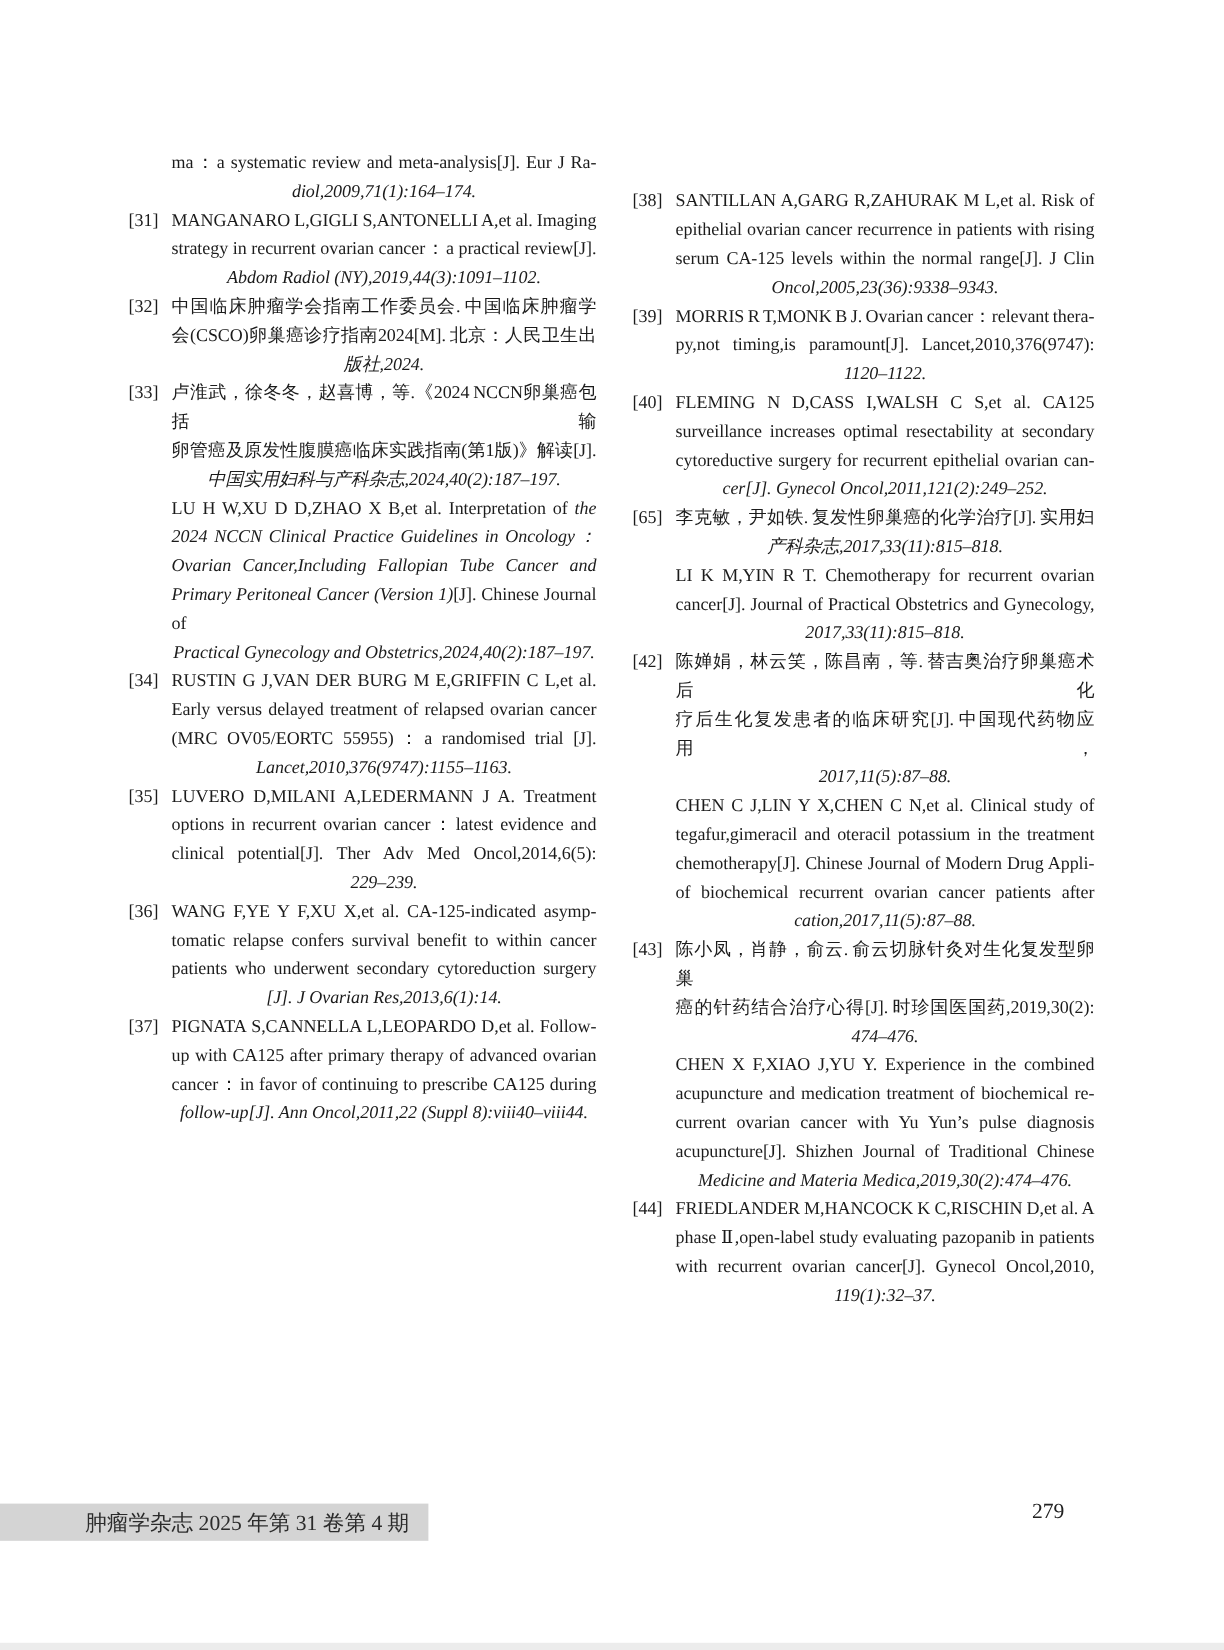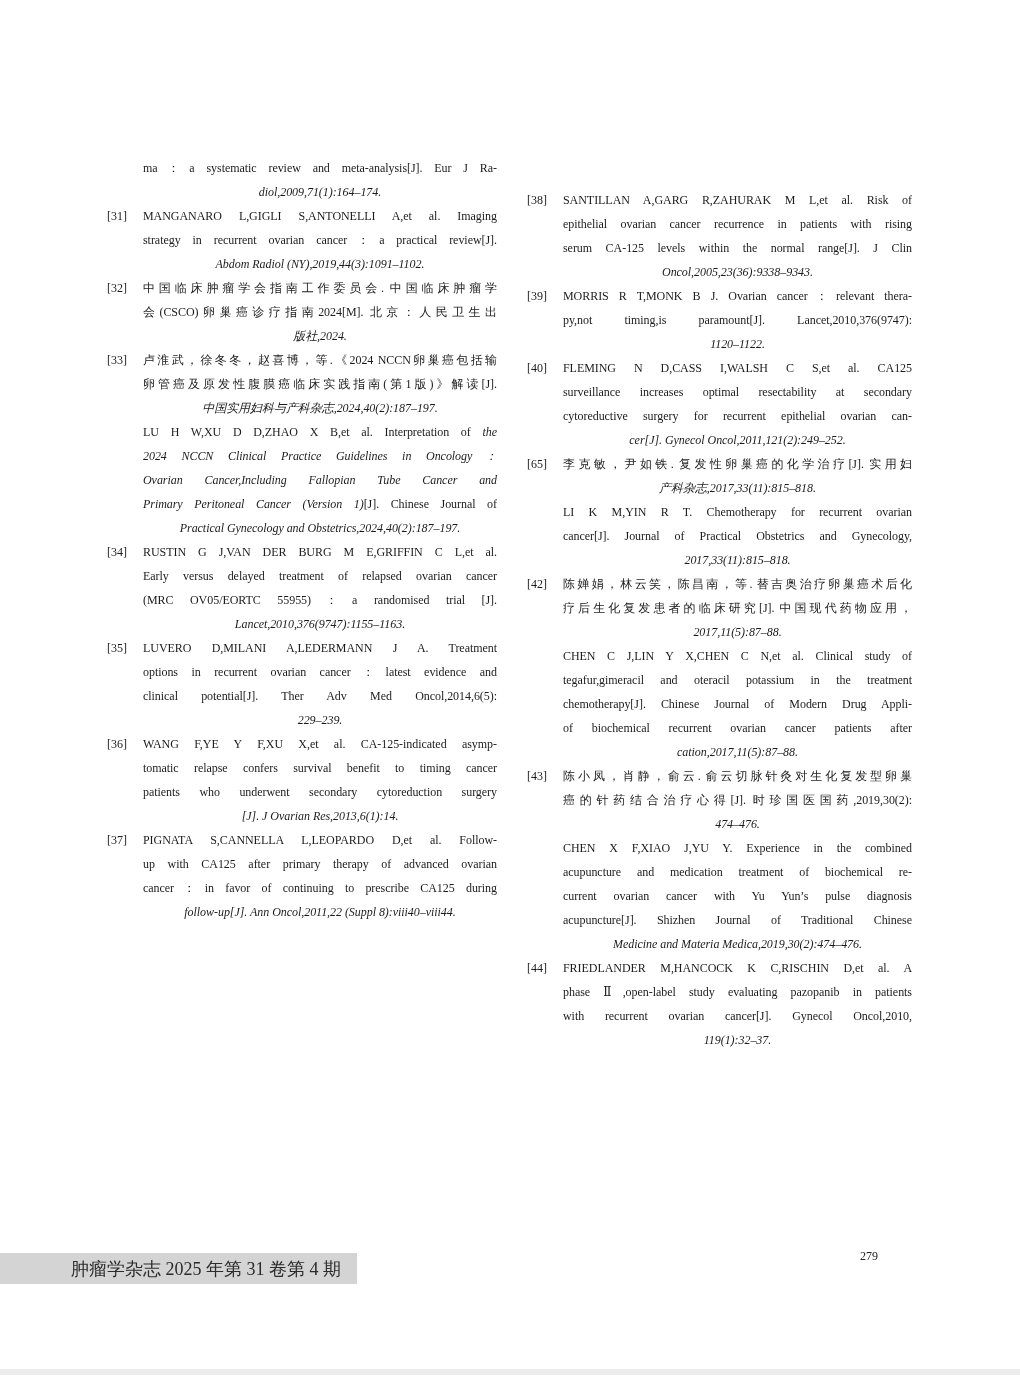--- a/index.html
+++ b/index.html
@@ -2,33 +2,33 @@
 <html><head>
 <meta charset="utf-8">
 <style>
   html,body{margin:0;padding:0;}
   body{
     width:1020px;height:1375px;position:relative;overflow:hidden;
     background:#fdfdfd;color:#1b1b1b;
     font-family:"Liberation Serif","DejaVu Serif",serif;
   }
   .page{position:absolute;inset:0;background:#ffffff;}
-  .col{position:absolute;top:156px;font-size:12px;line-height:24px;}
+  .col{position:absolute;top:124px;font-size:15px;line-height:24px;}
   #col-left{left:107px;width:390px;}
   #col-right{left:527px;width:385px;margin-top:32px;}
   .ref{position:relative;padding-left:36px;}
   .ref-label{position:absolute;left:0;top:0;}
   .line{text-align:justify;text-align-last:justify;word-spacing:-1px;letter-spacing:-0.05px;}
   .line.last{text-align:center;text-align-last:auto;word-spacing:normal;font-style:italic;}
   .footer-bar{
     position:absolute;left:0;top:1253px;width:302px;height:31px;padding-left:55px;
     background:#d4d4d4;display:flex;align-items:center;justify-content:center;
     font-size:18px;color:#2b2b2b;
   }
-  .page-number{position:absolute;left:860px;top:1249px;font-size:12px;color:#222;}
+  .page-number{position:absolute;left:860px;top:1249px;font-size:18px;color:#222;}
   .bottom-edge{position:absolute;left:0;bottom:0;width:100%;height:6px;background:#ececec;}
 </style>
 </head>
 <body>
 
 <div class="page">
   <div class="col" id="col-left">
       <div class="ref">
         <div class="line">ma：a systematic review and meta-analysis[J]. Eur J Ra-</div>
         <div class="line last">diol,2009,71(1):164–174.</div>
@@ -68,21 +68,21 @@
       <div class="ref">
         <span class="ref-label">[35]</span>
         <div class="line">LUVERO D,MILANI A,LEDERMANN J A. Treatment</div>
         <div class="line">options in recurrent ovarian cancer：latest evidence and</div>
         <div class="line">clinical potential[J]. Ther Adv Med Oncol,2014,6(5):</div>
         <div class="line last">229–239.</div>
       </div>
       <div class="ref">
         <span class="ref-label">[36]</span>
         <div class="line">WANG F,YE Y F,XU X,et al. CA-125-indicated asymp-</div>
-        <div class="line">tomatic relapse confers survival benefit to timing cancer</div>
+        <div class="line">tomatic relapse confers survival benefit to within cancer</div>
         <div class="line">patients who underwent secondary cytoreduction surgery</div>
         <div class="line last">[J]. J Ovarian Res,2013,6(1):14.</div>
       </div>
       <div class="ref">
         <span class="ref-label">[37]</span>
         <div class="line">PIGNATA S,CANNELLA L,LEOPARDO D,et al. Follow-</div>
         <div class="line">up with CA125 after primary therapy of advanced ovarian</div>
         <div class="line">cancer：in favor of continuing to prescribe CA125 during</div>
         <div class="line last">follow-up[J]. Ann Oncol,2011,22 (Suppl 8):viii40–viii44.</div>
       </div>

